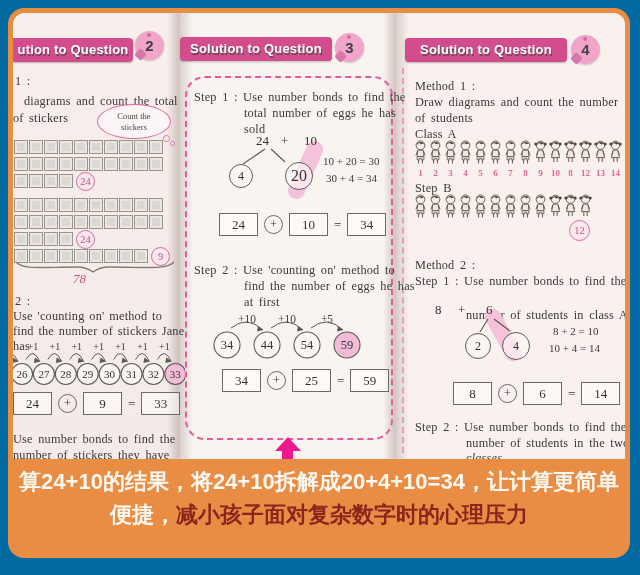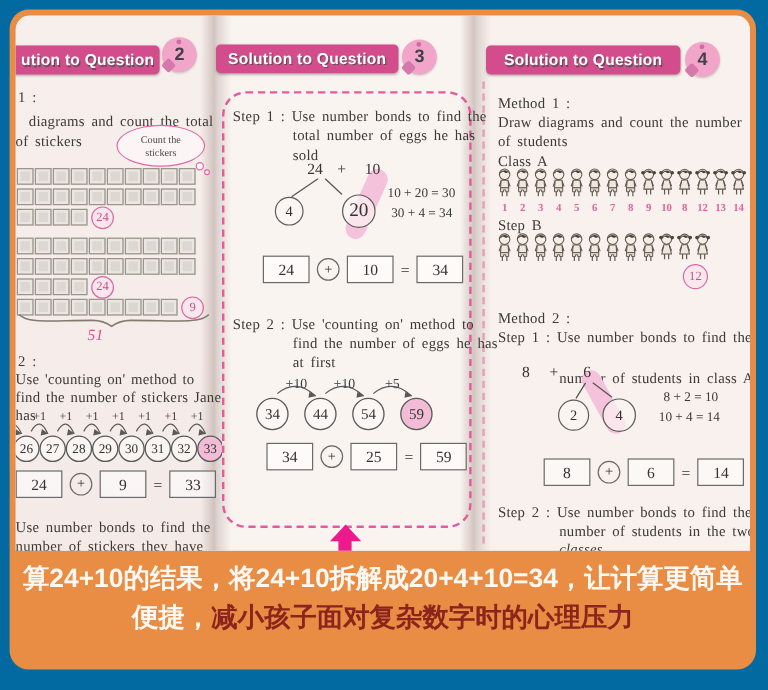--- a/index.html
+++ b/index.html
@@ -160,21 +160,21 @@
           <span class="sticker"></span>
           <span class="sticker"></span>
           <span class="sticker"></span>
           <span class="sticker"></span>
           <span class="pcirc">9</span>
         </div>
 
    <svg style="position:absolute;left:0;top:246px;width:164px;height:14px;" viewBox="0 0 164 14">
      <path d="M3,3 C10,11 30,8 64,8 C72,8 76,10 80,13 C84,10 88,8 96,8 C132,8 154,11 161,3" fill="none" stroke="#837b72" stroke-width="1.3"></path>
    </svg>
-   <div class="pinktotal" style="left:60px;top:258px;">51</div>
+   <div class="pinktotal" style="left:60px;top:258px;">78</div>
 
    <div class="t" style="left:2px;top:281px;">2 :</div>
    <div class="t" style="left:0;top:296px;word-spacing:1.5px;">Use 'counting on' method to</div>
    <div class="t" style="left:0;top:311px;word-spacing:1.5px;">find the number of stickers Jane</div>
    <div class="t" style="left:0;top:326px;">has</div>
 
    <svg id="count-left" style="position:absolute;left:0;top:325px;width:172px;height:50px;" viewBox="0 0 172 50">
           <path d="M-8.899999999999999,21.5 Q-1.9499999999999993,8.5 5,23.5" fill="none" stroke="#5a5a5a" stroke-width="1"></path>
           <path d="M0,19.5 L5.5,23.5 L-1,25 Z" fill="#5a5a5a"></path>
           <text x="-1.9499999999999993" y="12" text-anchor="middle" font-size="10" fill="#3c3c3c">1</text>

